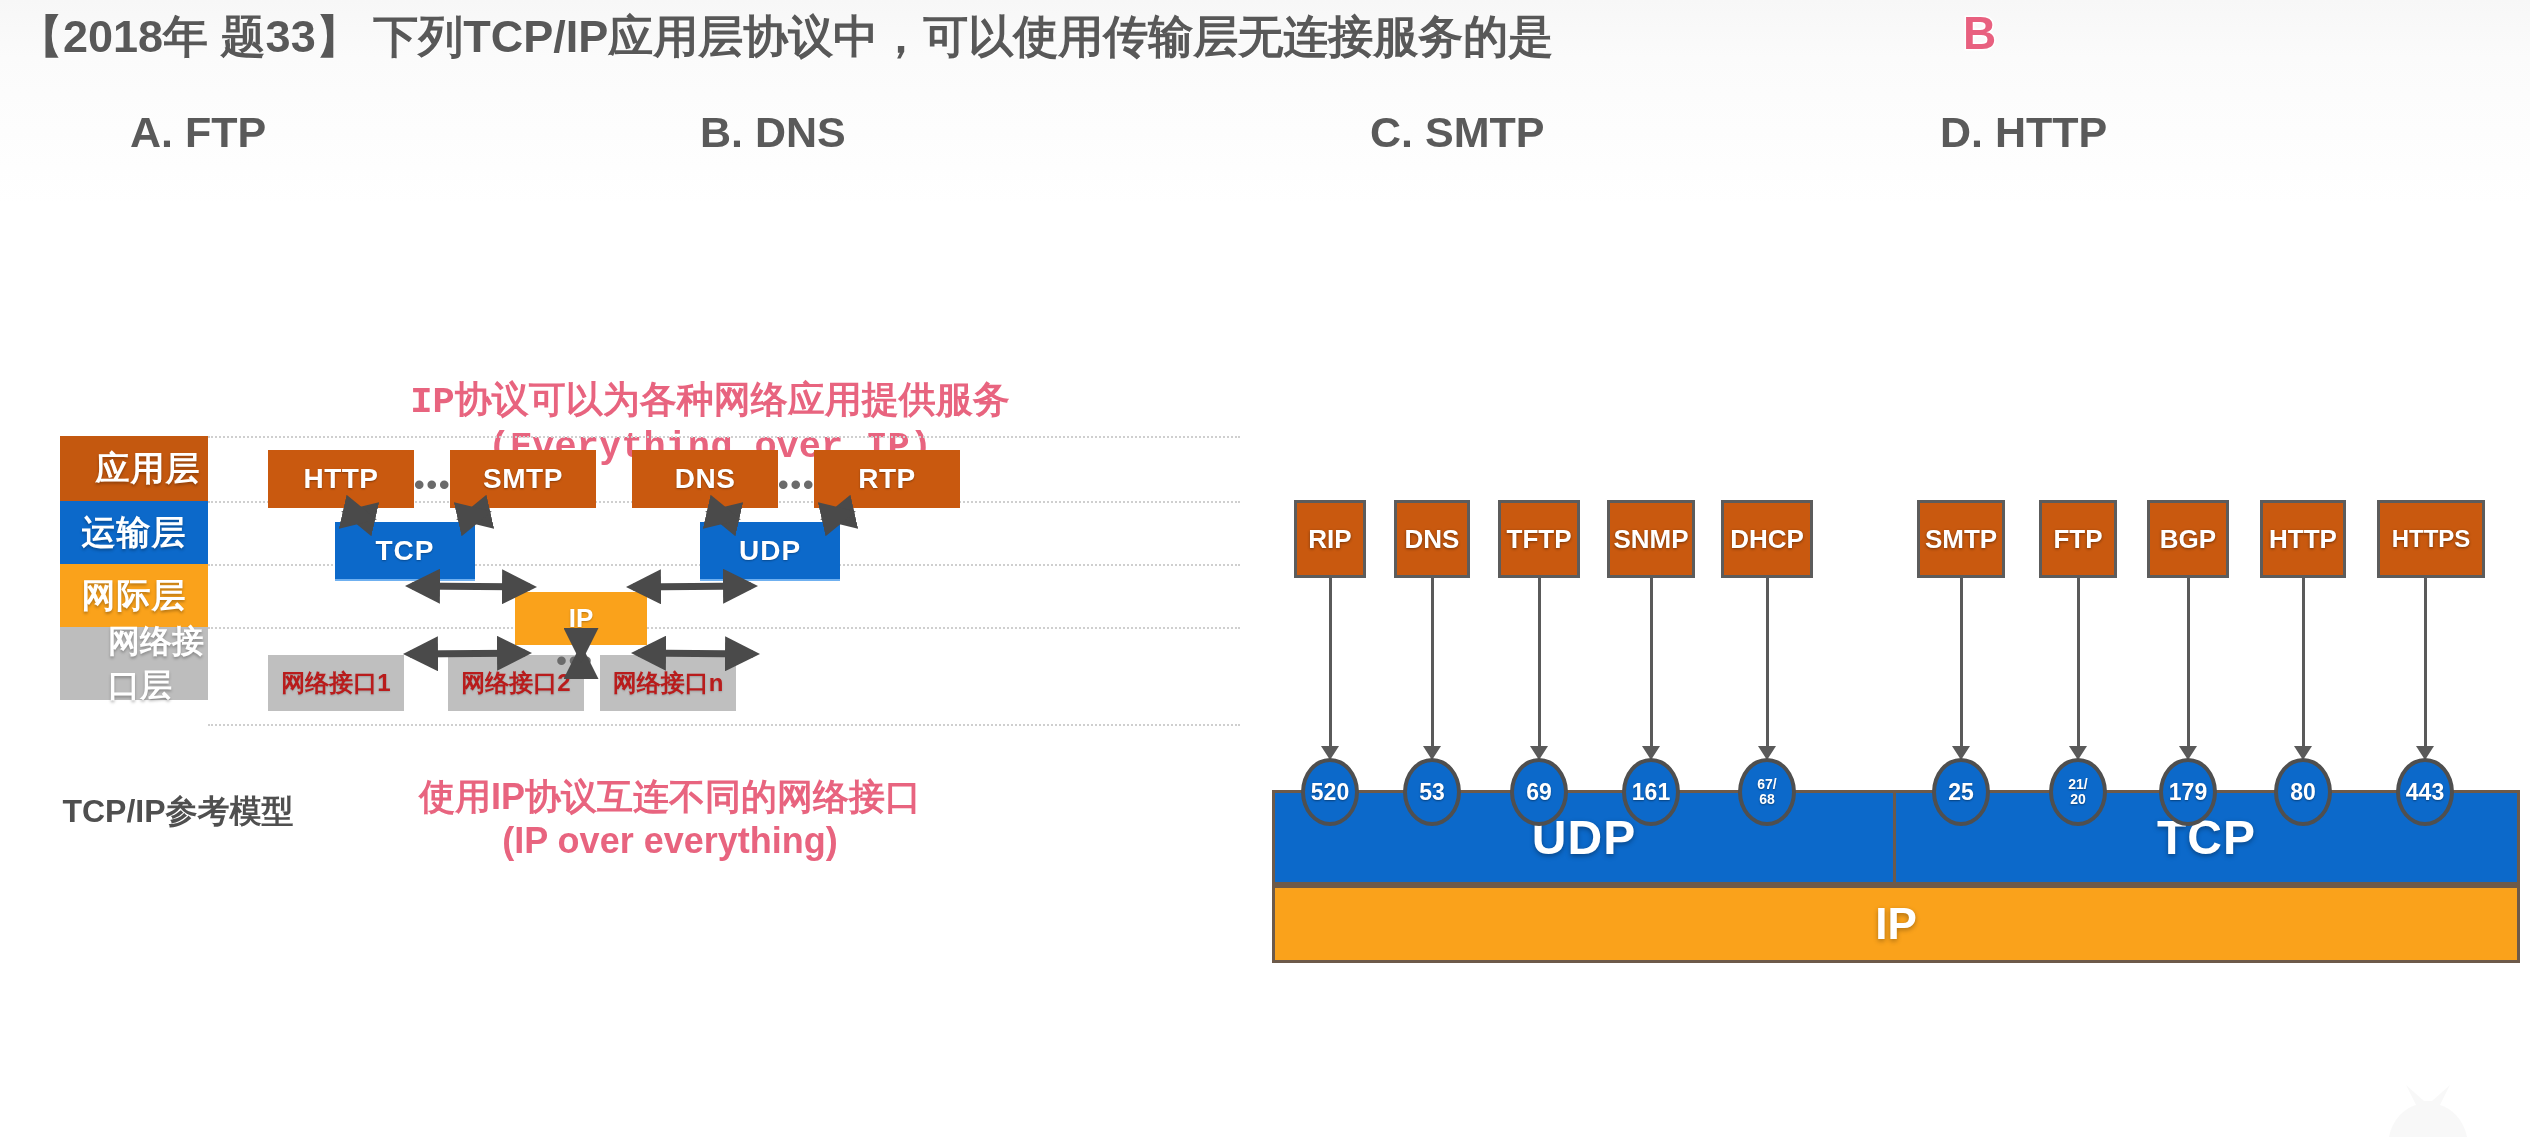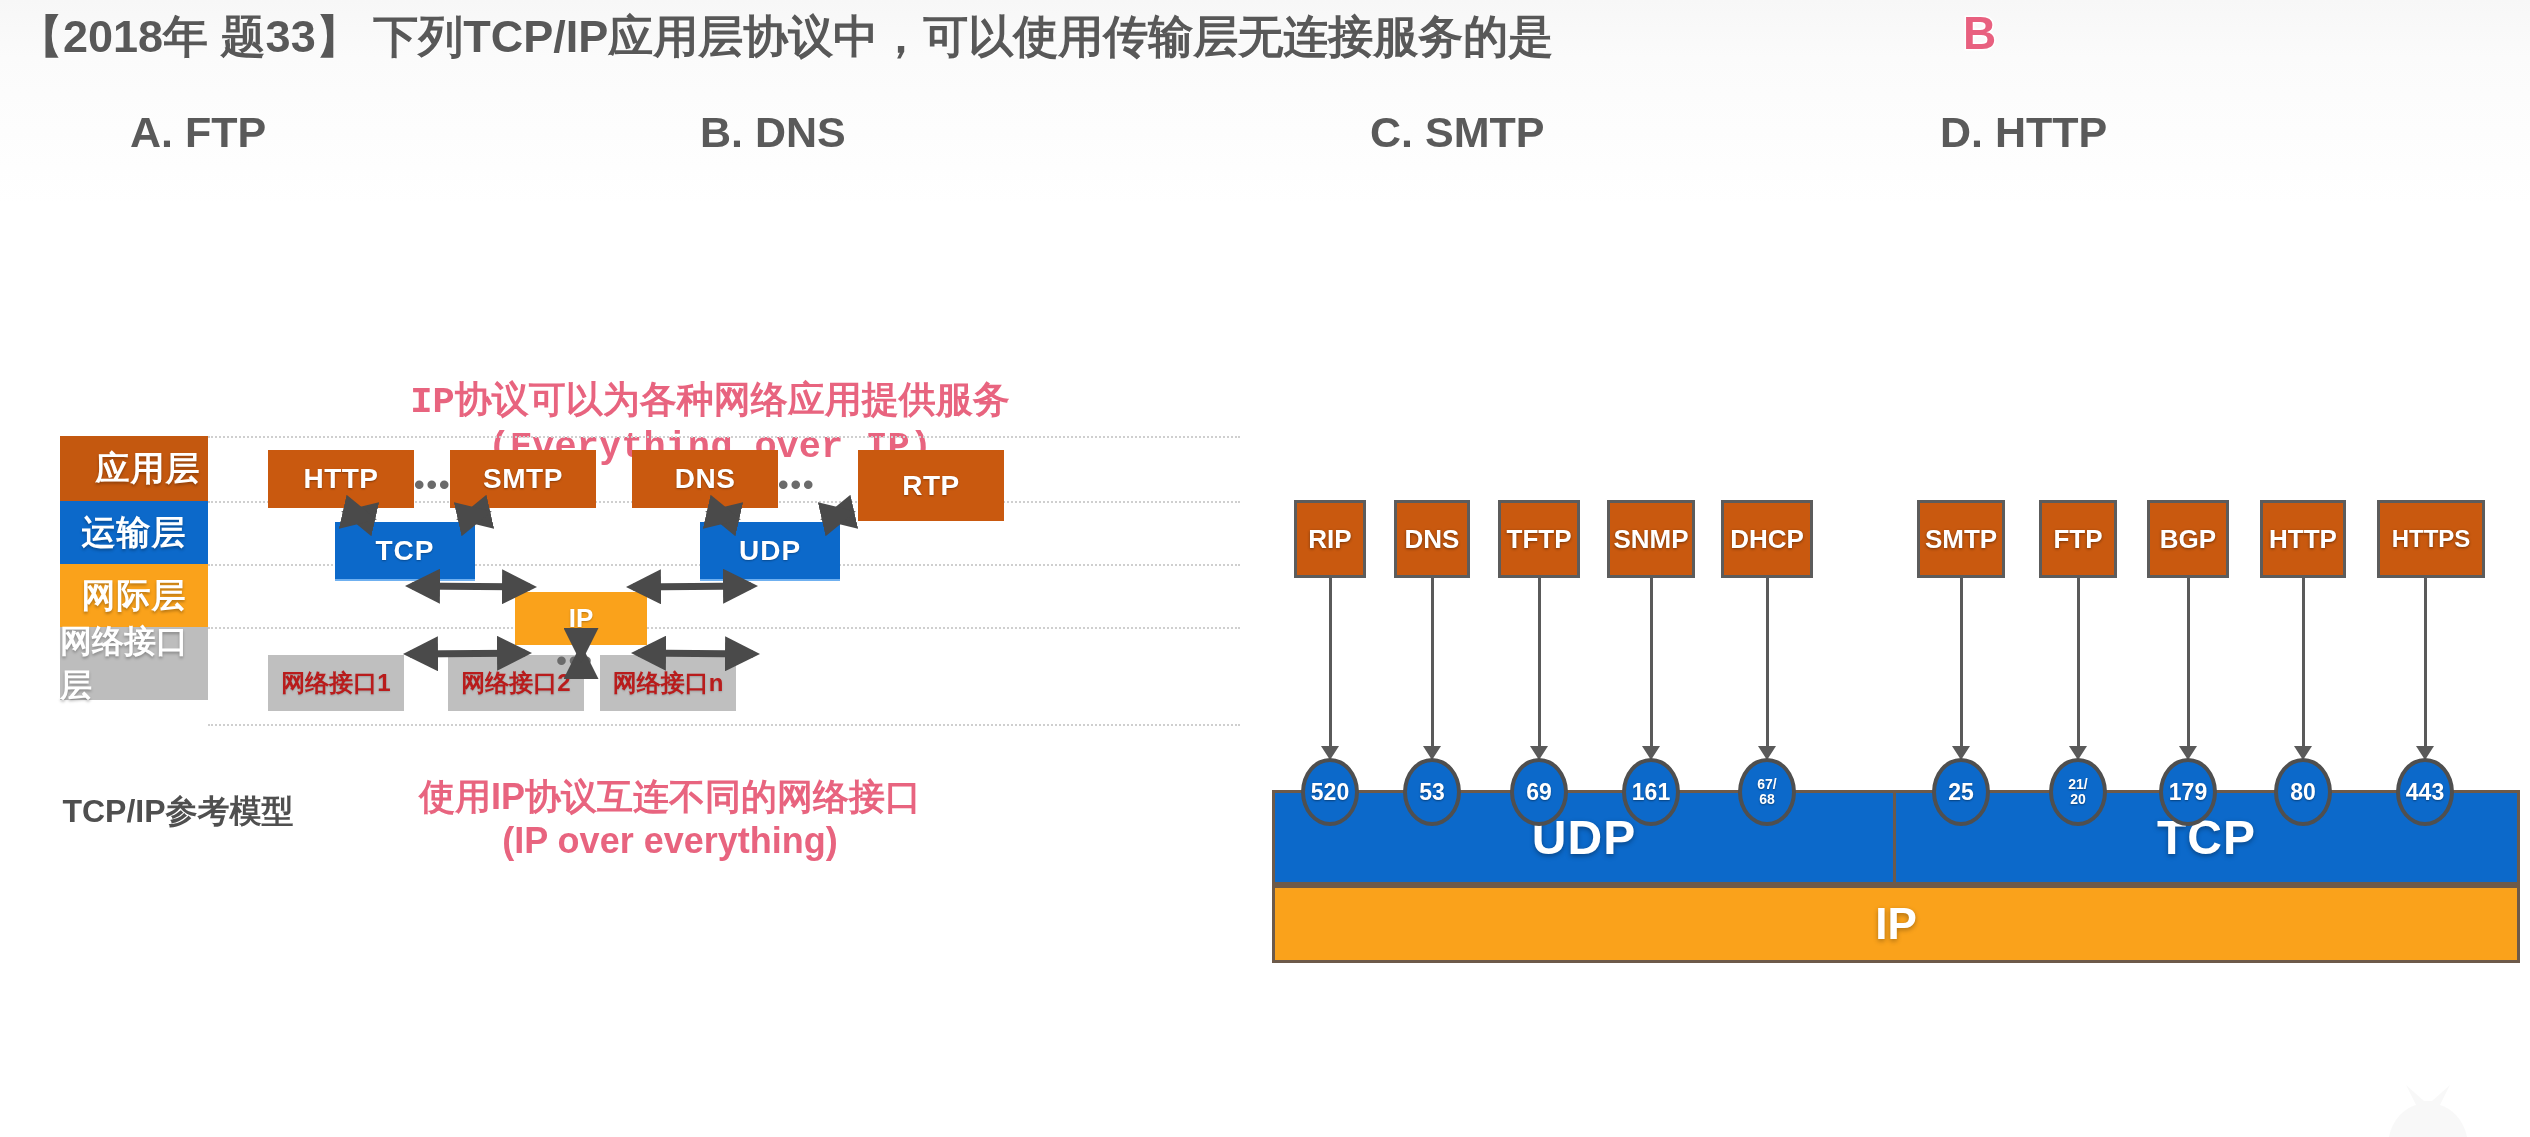--- a/index.html
+++ b/index.html
@@ -96,36 +96,36 @@
     justify-content: center;
     color: #ffffff;
     font-weight: bold;
     font-size: 34px;
     text-shadow: 0 2px 3px rgba(0,0,0,0.28);
     letter-spacing: 1px;
   }
   #layer-app   { top: 56px;  height: 65px; background: #c4580f; padding-left: 28px; }
   #layer-trans { top: 121px; height: 63px; background: #0c69ca; }
   #layer-inet  { top: 184px; height: 63px; background: #faa21b; }
-  #layer-link  { top: 247px; height: 73px; background: #bdbdbd; font-size: 32px; letter-spacing: 0px; }
+  #layer-link  { top: 247px; height: 73px; background: #bdbdbd; font-size: 32px; letter-spacing: 0px; padding-left: 48px; }
 
   
   .proto-box {
     position: absolute;
     display: flex; align-items: center; justify-content: center;
     color: #fff; font-weight: bold;
     font-size: 28px;
     background: #c9590f;
     text-shadow: 0 1px 2px rgba(0,0,0,0.35);
     letter-spacing: 0.5px;
   }
   #lp-http { left: 208px; top: 70px; width: 146px; height: 58px; }
   #lp-smtp { left: 390px; top: 70px; width: 146px; height: 58px; }
   #lp-dns  { left: 572px; top: 70px; width: 146px; height: 58px; }
-  #lp-rtp  { left: 754px; top: 70px; width: 146px; height: 71px; margin-left: 44px; }
+  #lp-rtp  { left: 754px; top: 70px; width: 146px; height: 58px; }
 
   .ellipsis-dots {
     position: absolute;
     color: #6b6b6b;
     font-size: 30px;
     font-weight: bold;
     letter-spacing: 2px;
     line-height: 1;
   }
   #dots-1 { left: 354px; top: 90px; width: 36px; text-align: center; }

